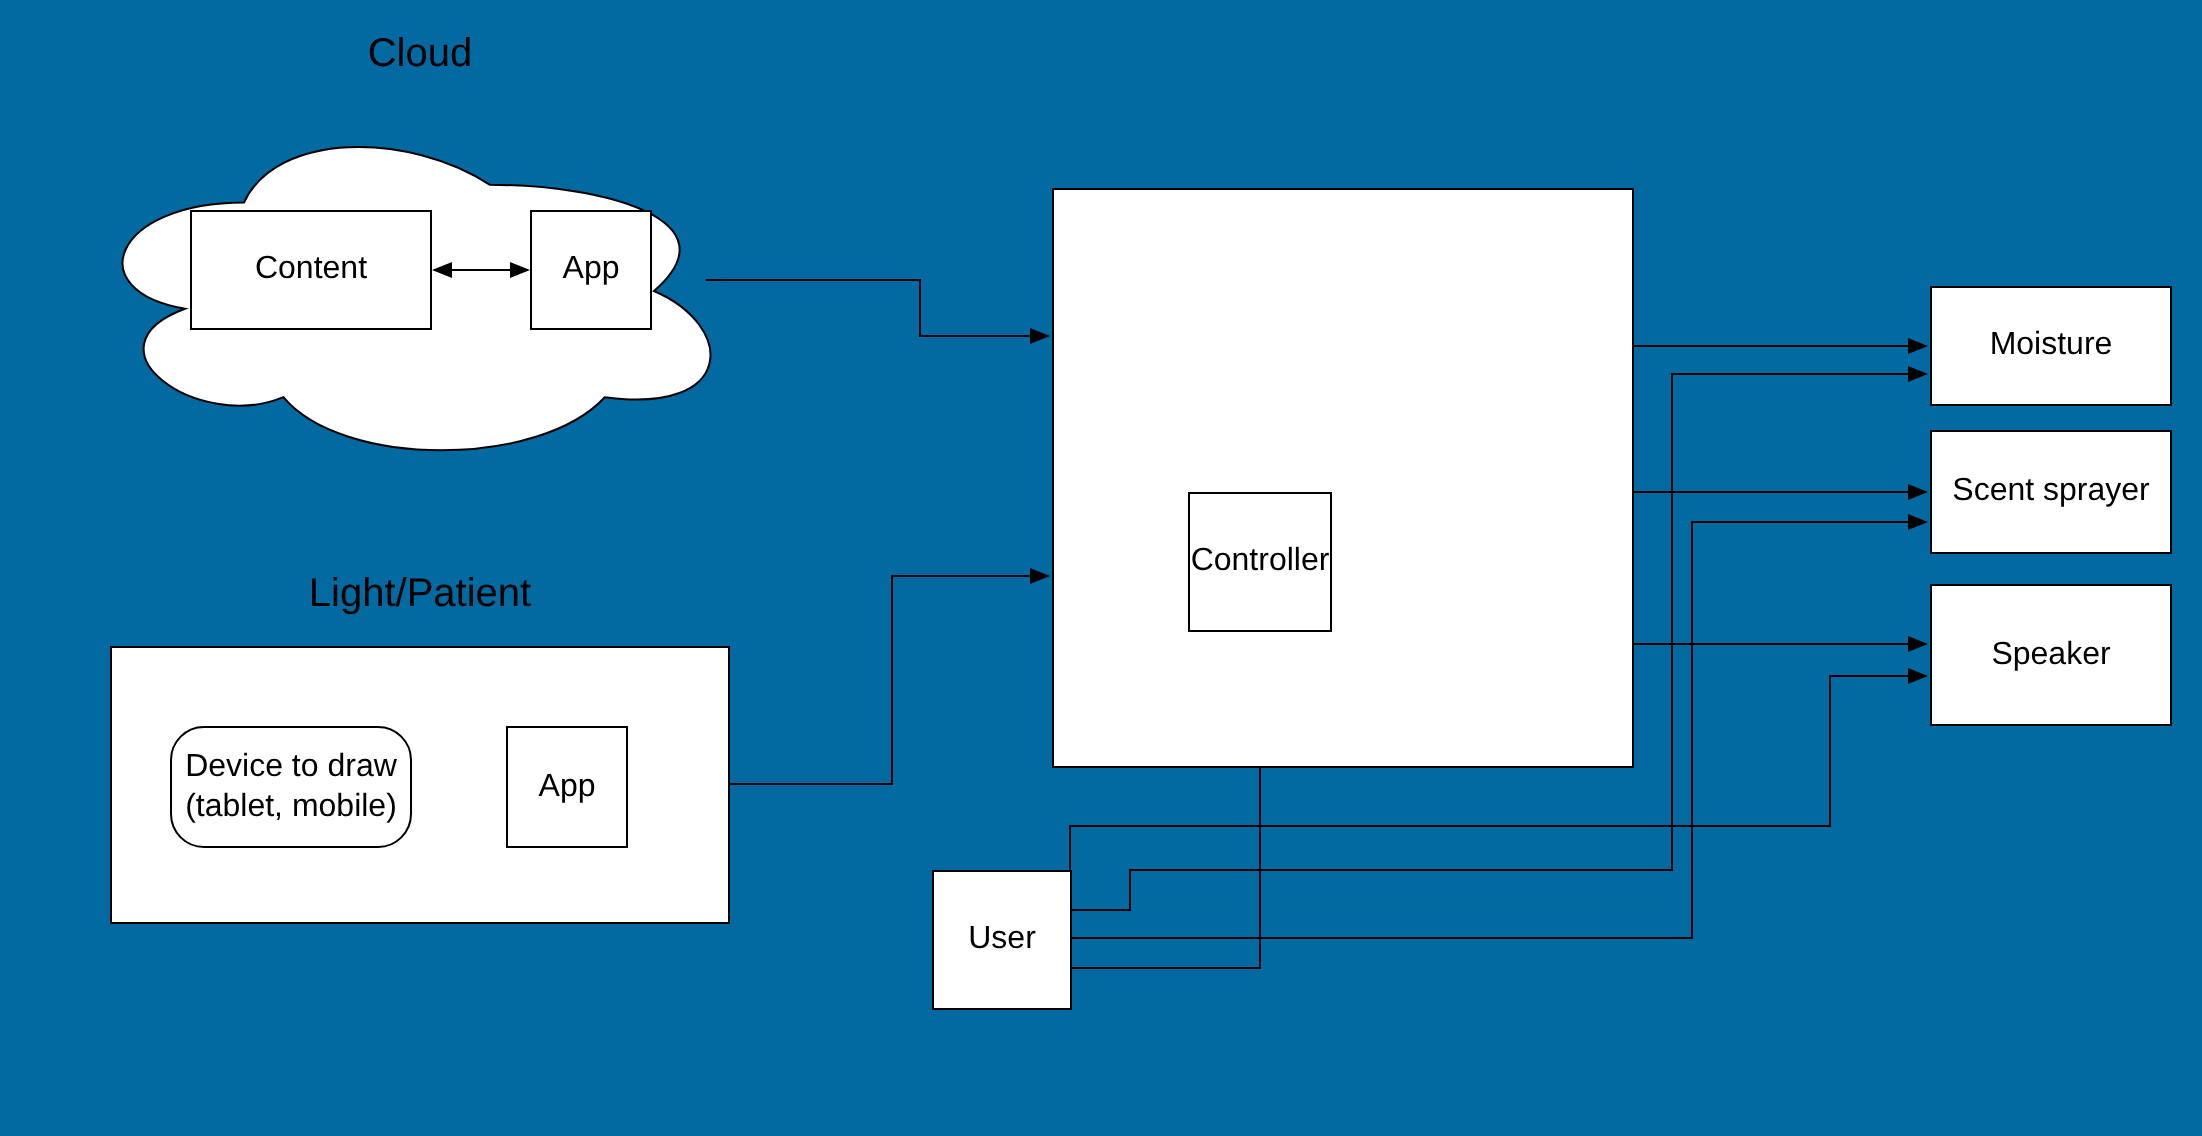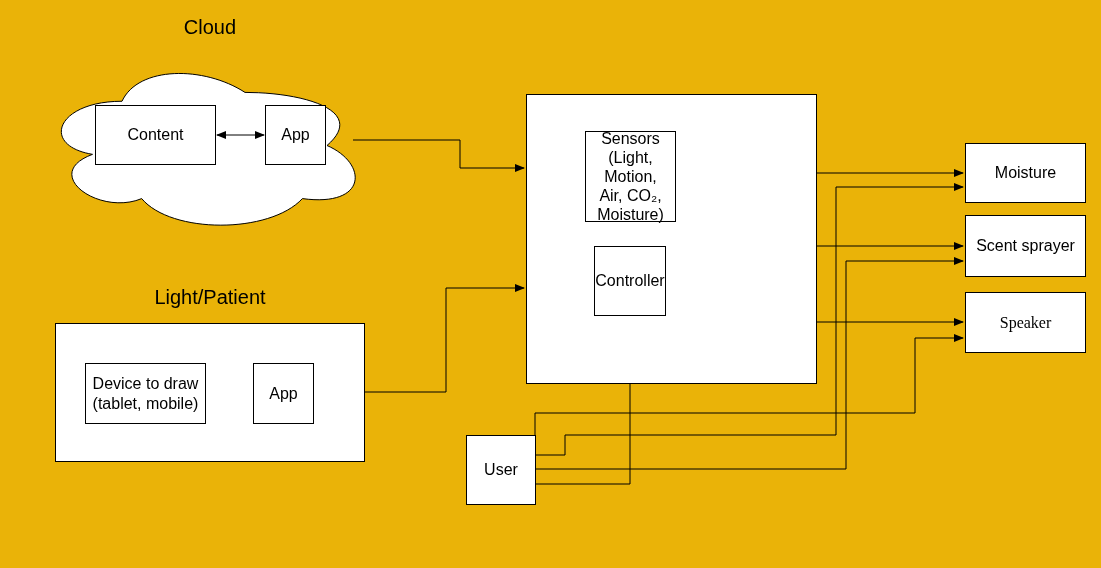--- a/index.html
+++ b/index.html
@@ -5,21 +5,21 @@
   html, body {
     margin: 0;
     padding: 0;
     background: #ffffff;
     font-family: "Liberation Sans", sans-serif;
   }
   #canvas {
     position: relative;
     width: 1101px;
     height: 568px;
-    background: #eab308;
+    background: #0369a1;
     overflow: hidden;
     color: #000000;
   }
   #connector-layer {
     position: absolute;
     left: 0;
     top: 0;
     width: 1101px;
     height: 568px;
   }
@@ -45,28 +45,28 @@
   .group-title {
     position: absolute;
     font-size: 20px;
     text-align: center;
     white-space: nowrap;
   }
   
   #node-content      { left: 95px;  top: 105px; width: 121px; height: 60px; }
   #node-cloud-app    { left: 265px; top: 105px; width: 61px;  height: 60px; }
   #box-user-group    { left: 55px;  top: 323px; width: 310px; height: 139px; }
-  #node-device       { left: 85px;  top: 363px; width: 121px; height: 61px; }
+  #node-device       { left: 85px;  top: 363px; width: 121px; height: 61px; border-radius: 17px; }
   #node-user-app     { left: 253px; top: 363px; width: 61px;  height: 61px; }
   #box-system        { left: 526px; top: 94px;  width: 291px; height: 290px; }
   #node-sensors      { left: 585px; top: 131px; width: 91px;  height: 91px; }
   #node-controller   { left: 594px; top: 246px; width: 72px;  height: 70px; }
   #node-projector    { left: 965px; top: 143px; width: 121px; height: 60px; }
   #node-scent        { left: 965px; top: 215px; width: 121px; height: 62px; }
-  #node-speaker      { left: 965px; top: 292px; width: 121px; height: 61px; font-family: Liberation Serif, serif; }
+  #node-speaker      { left: 965px; top: 292px; width: 121px; height: 71px; }
   #node-power        { left: 466px; top: 435px; width: 70px;  height: 70px; }
   #title-cloud       { left: 140px; top: 16px;  width: 140px; }
   #title-user        { left: 140px; top: 286px; width: 140px; }
 </style>
 </head>
 <body>
 
 <div id="canvas">
 
   <svg id="connector-layer" width="1101" height="568" viewBox="0 0 1101 568" xmlns="http://www.w3.org/2000/svg">
@@ -108,24 +108,20 @@
 
   <div class="group-box" id="box-user-group"></div>
 
   <div class="node" id="node-device">Device to draw
 (tablet, mobile)</div>
 
   <div class="node" id="node-user-app">App</div>
 
   <div class="group-box" id="box-system"></div>
 
-  <div class="node" id="node-sensors">Sensors
-(Light, Motion,
-Air, CO₂,
-Moisture)</div>
 
   <div class="node" id="node-controller">Controller</div>
 
   <div class="node" id="node-projector">Moisture</div>
 
   <div class="node" id="node-scent">Scent sprayer</div>
 
   <div class="node" id="node-speaker">Speaker</div>
 
   <div class="node" id="node-power">User</div>

